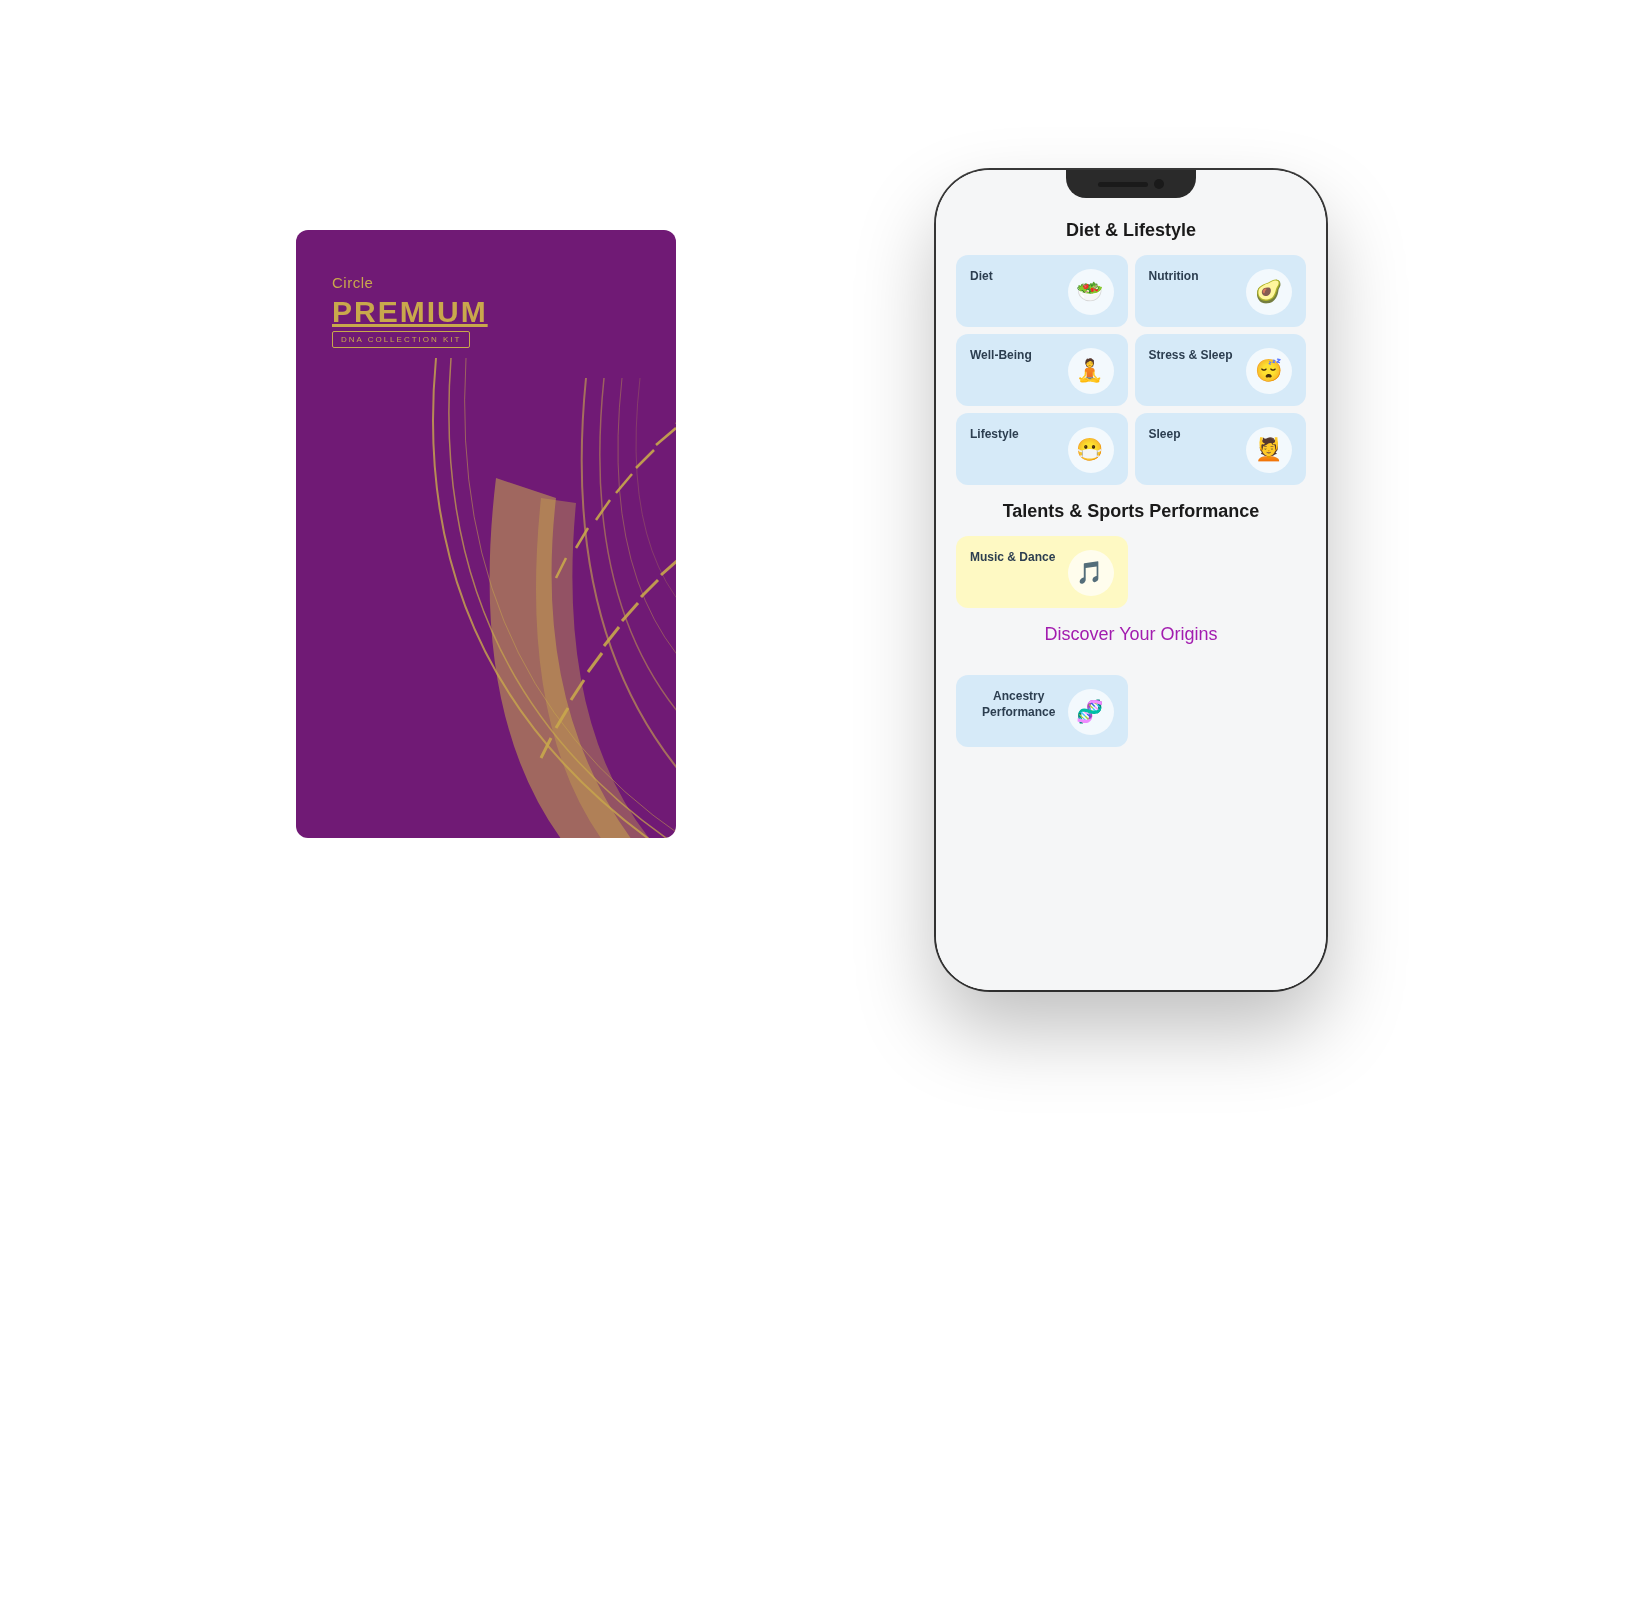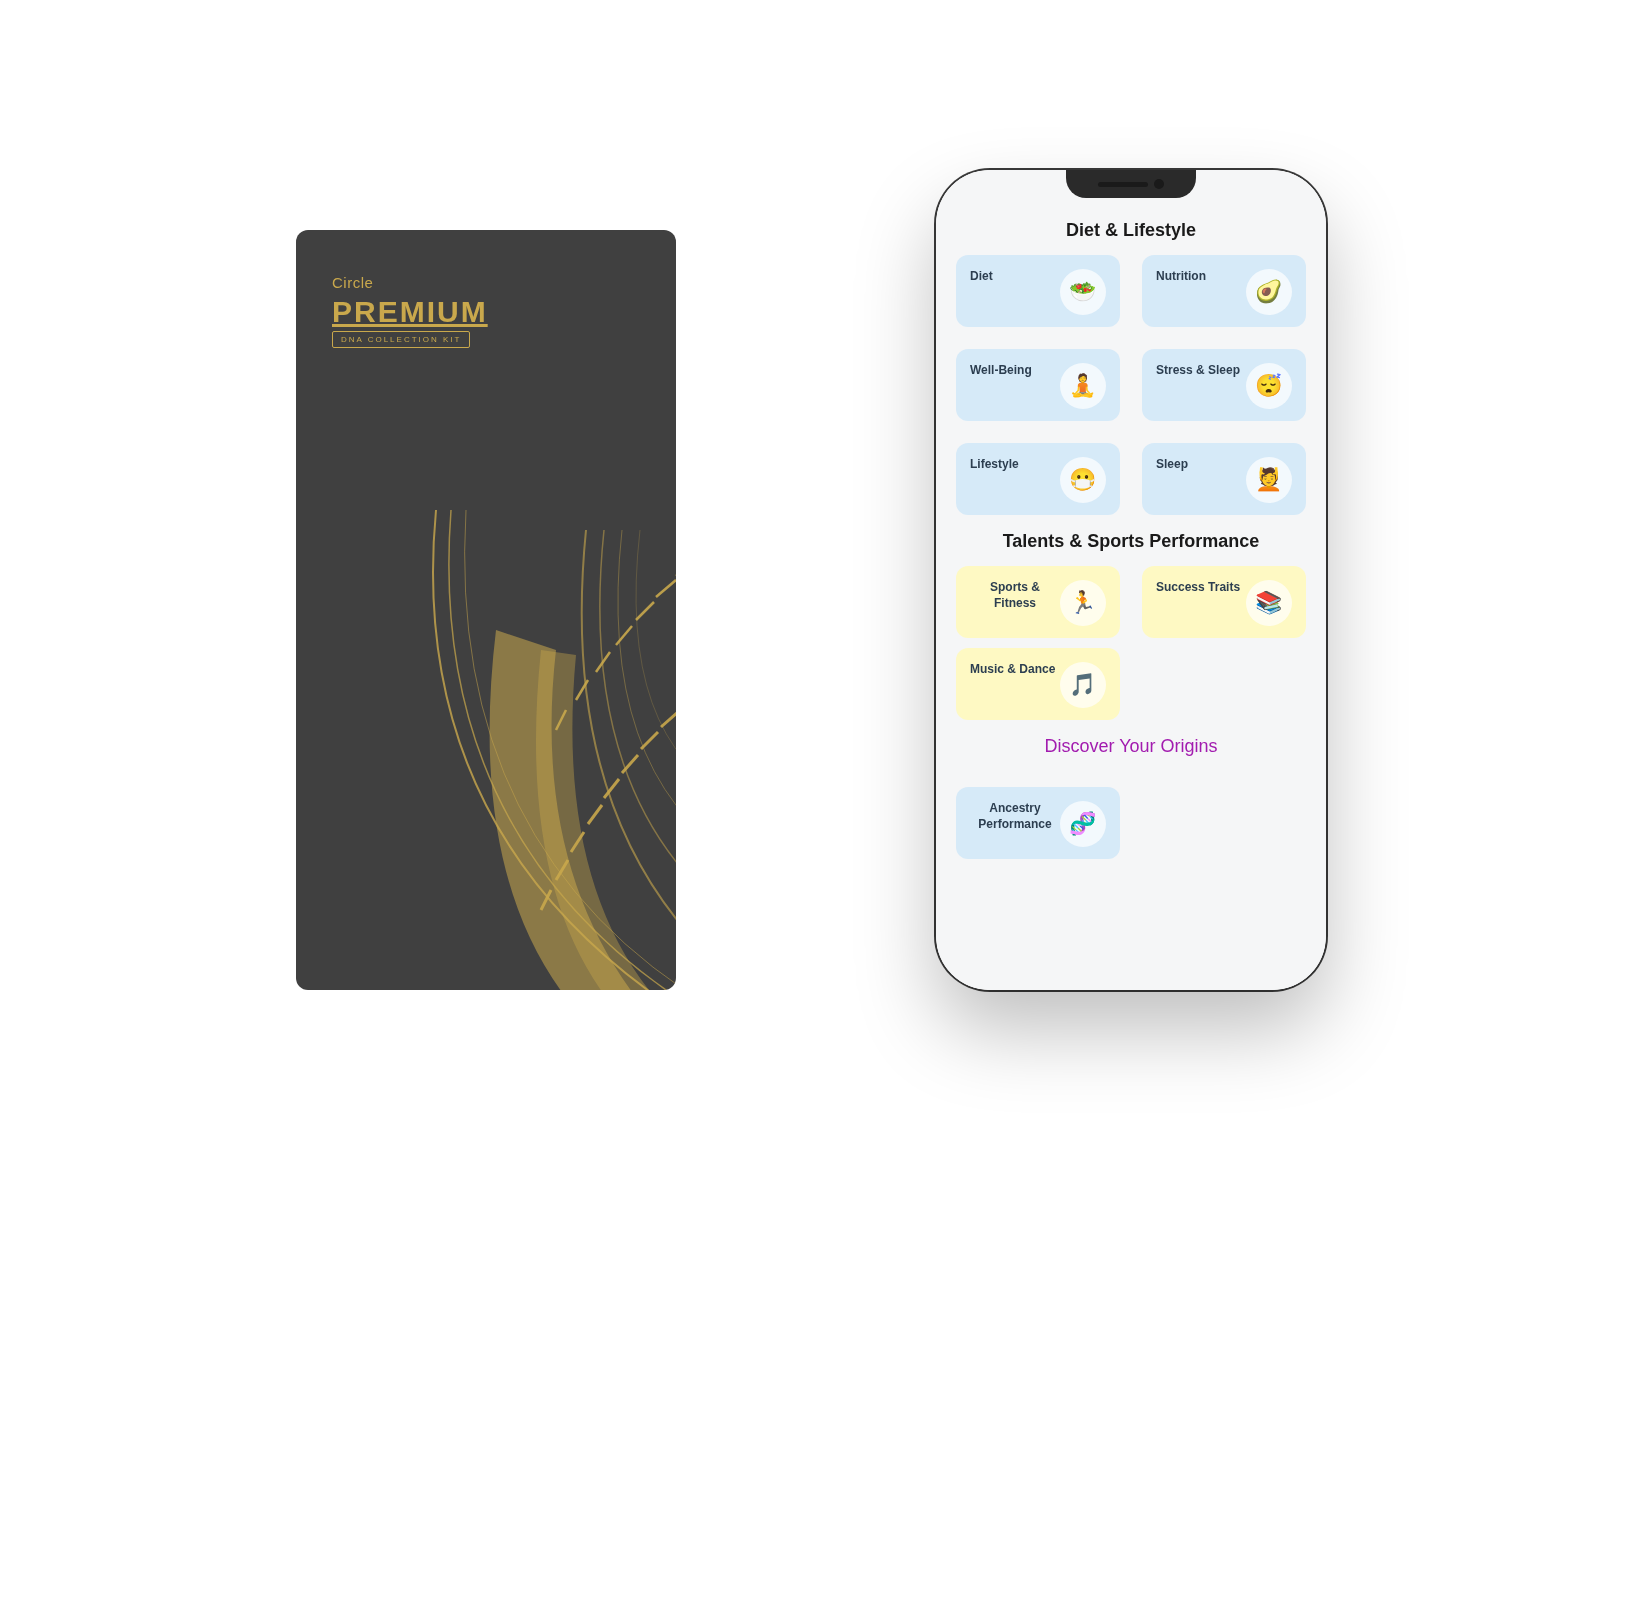--- a/index.html
+++ b/index.html
@@ -22,22 +22,22 @@
       align-items: center;
       justify-content: center;
     }
 
     
     .box {
       position: absolute;
       left: 30px;
       top: 120px;
       width: 380px;
-      height: 760px;
-      background: #404040;
+      height: 608px;
+      background: #701a75;
       border-radius: 12px;
       padding: 44px 36px 36px 36px;
       display: flex;
       flex-direction: column;
       overflow: hidden;
     }
 
     .box-brand {
       color: #c9a84c;
       font-size: 15px;
@@ -139,21 +139,21 @@
     .section-title {
       font-size: 18px;
       font-weight: 700;
       color: #1a1a1a;
       margin-bottom: 14px;
     }
 
     .cards-grid {
       display: grid;
       grid-template-columns: 1fr 1fr;
-      gap: 22px;
+      gap: 7px;
       margin-bottom: 10px;
     }
 
     .card {
       border-radius: 12px;
       padding: 14px 14px 8px 14px;
       display: flex;
       align-items: flex-start;
       justify-content: space-between;
       min-height: 72px;
@@ -283,33 +283,20 @@
             <div class="card card-blue">
               <span class="card-label">Sleep</span>
               <div class="card-icon">💆</div>
             </div>
 
           </div>
         </div>
 
         <div class="section-gap">
           <div class="section-title">Talents &amp; Sports Performance</div>
-          <div class="cards-grid">
-
-            <div class="card card-yellow">
-              <span class="card-label">Sports &amp; Fitness</span>
-              <div class="card-icon">🏃</div>
-            </div>
-
-            <div class="card card-yellow">
-              <span class="card-label">Success Traits</span>
-              <div class="card-icon">📚</div>
-            </div>
-
-          </div>
 
           <div class="cards-grid">
             <div class="card card-yellow">
               <span class="card-label">Music &amp; Dance</span>
               <div class="card-icon">🎵</div>
             </div>
           </div>
         </div>
 
         <div class="section-gap">

